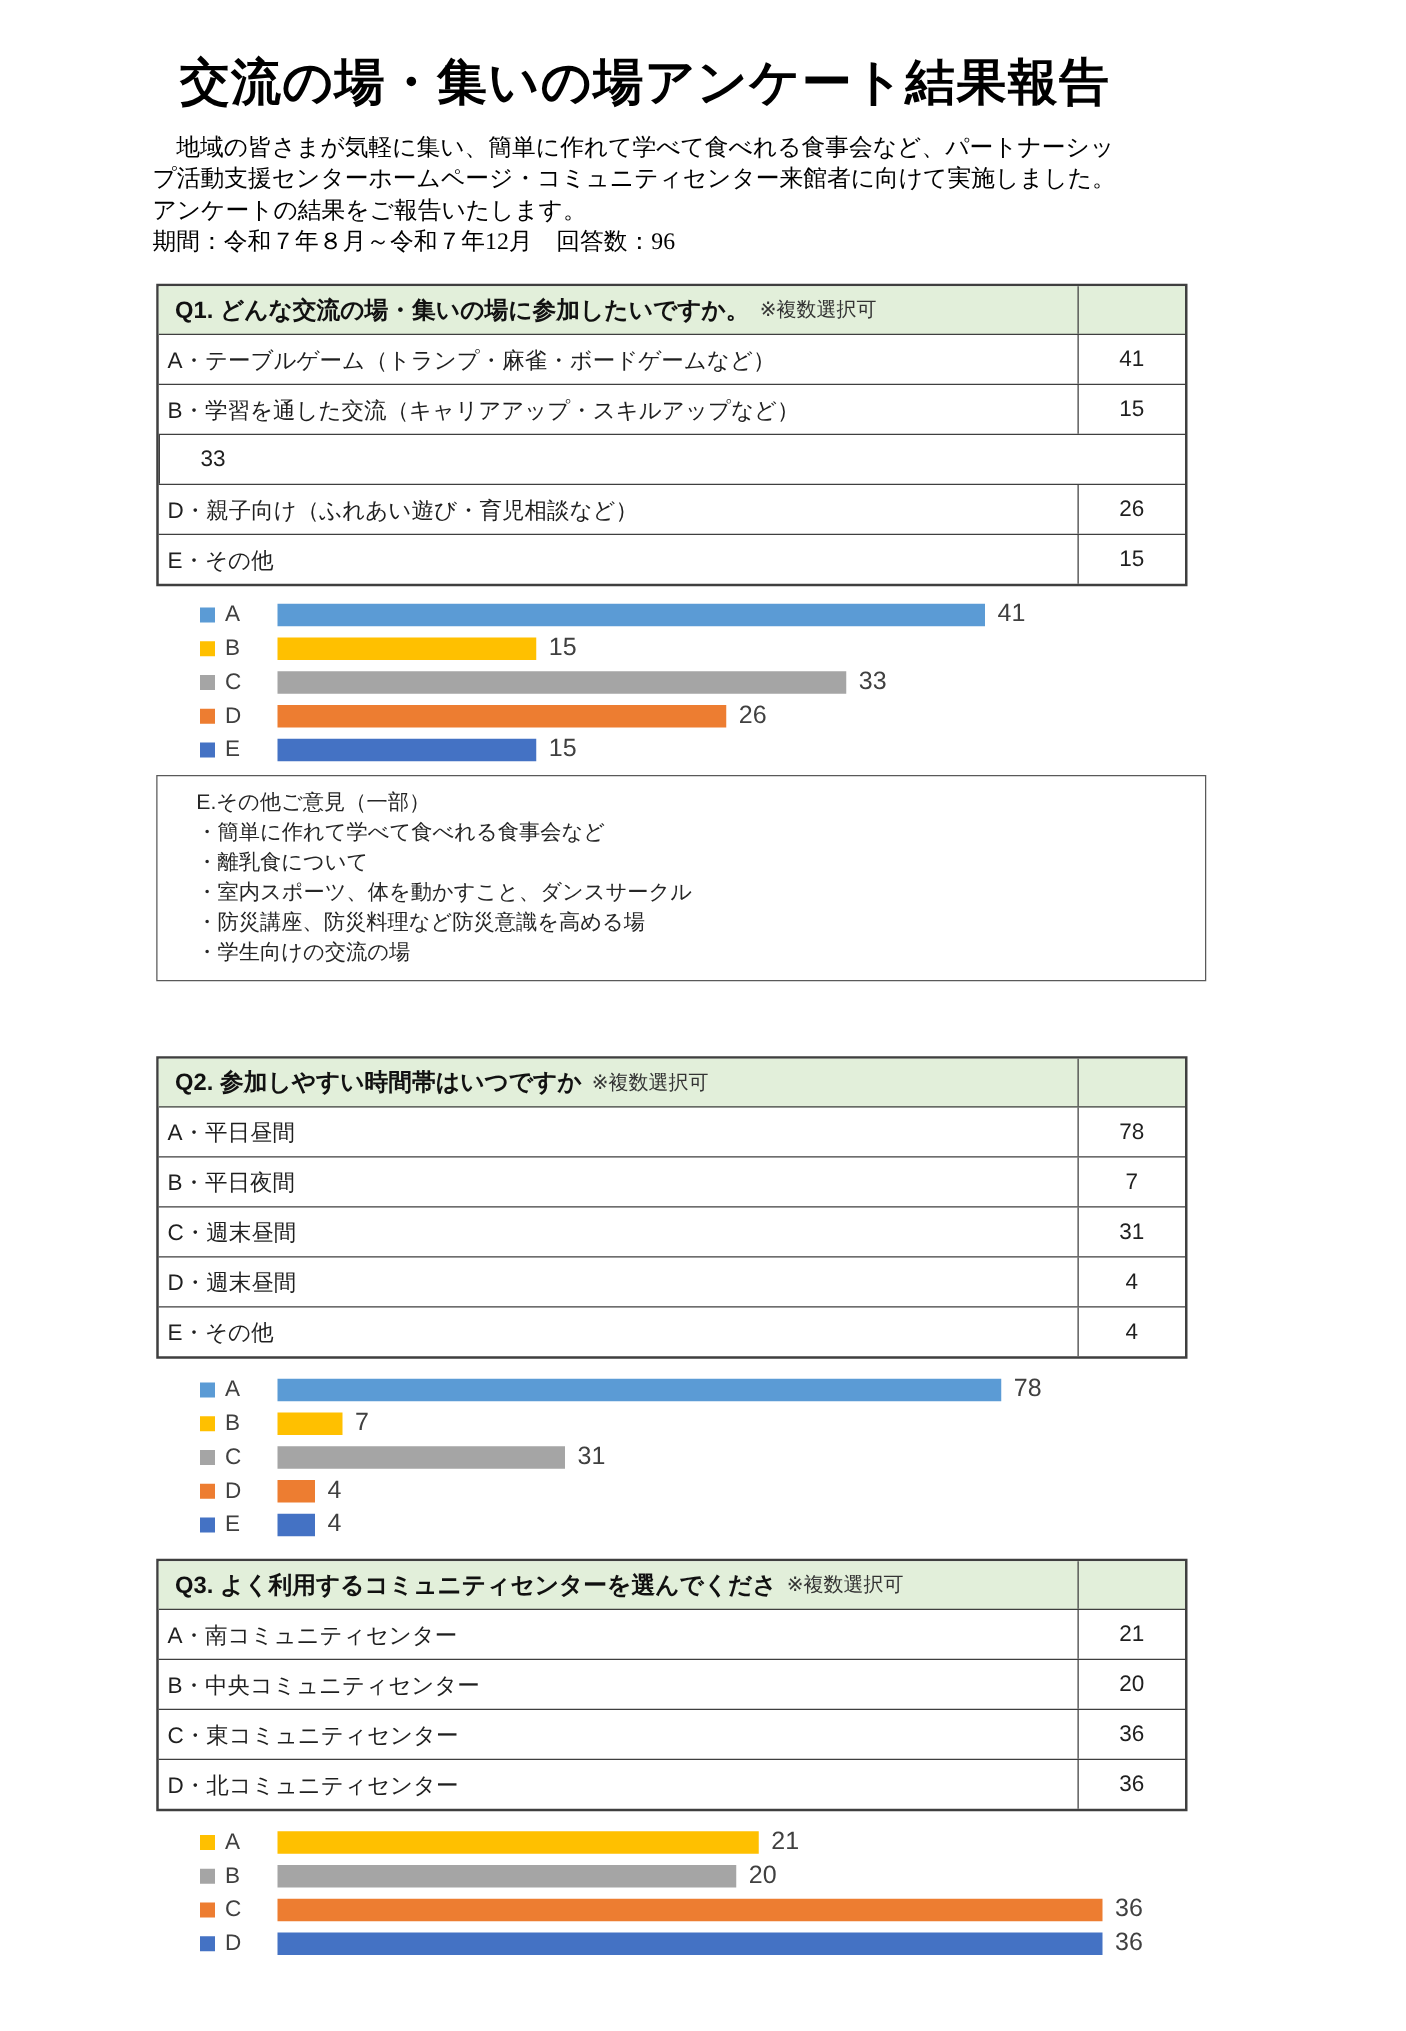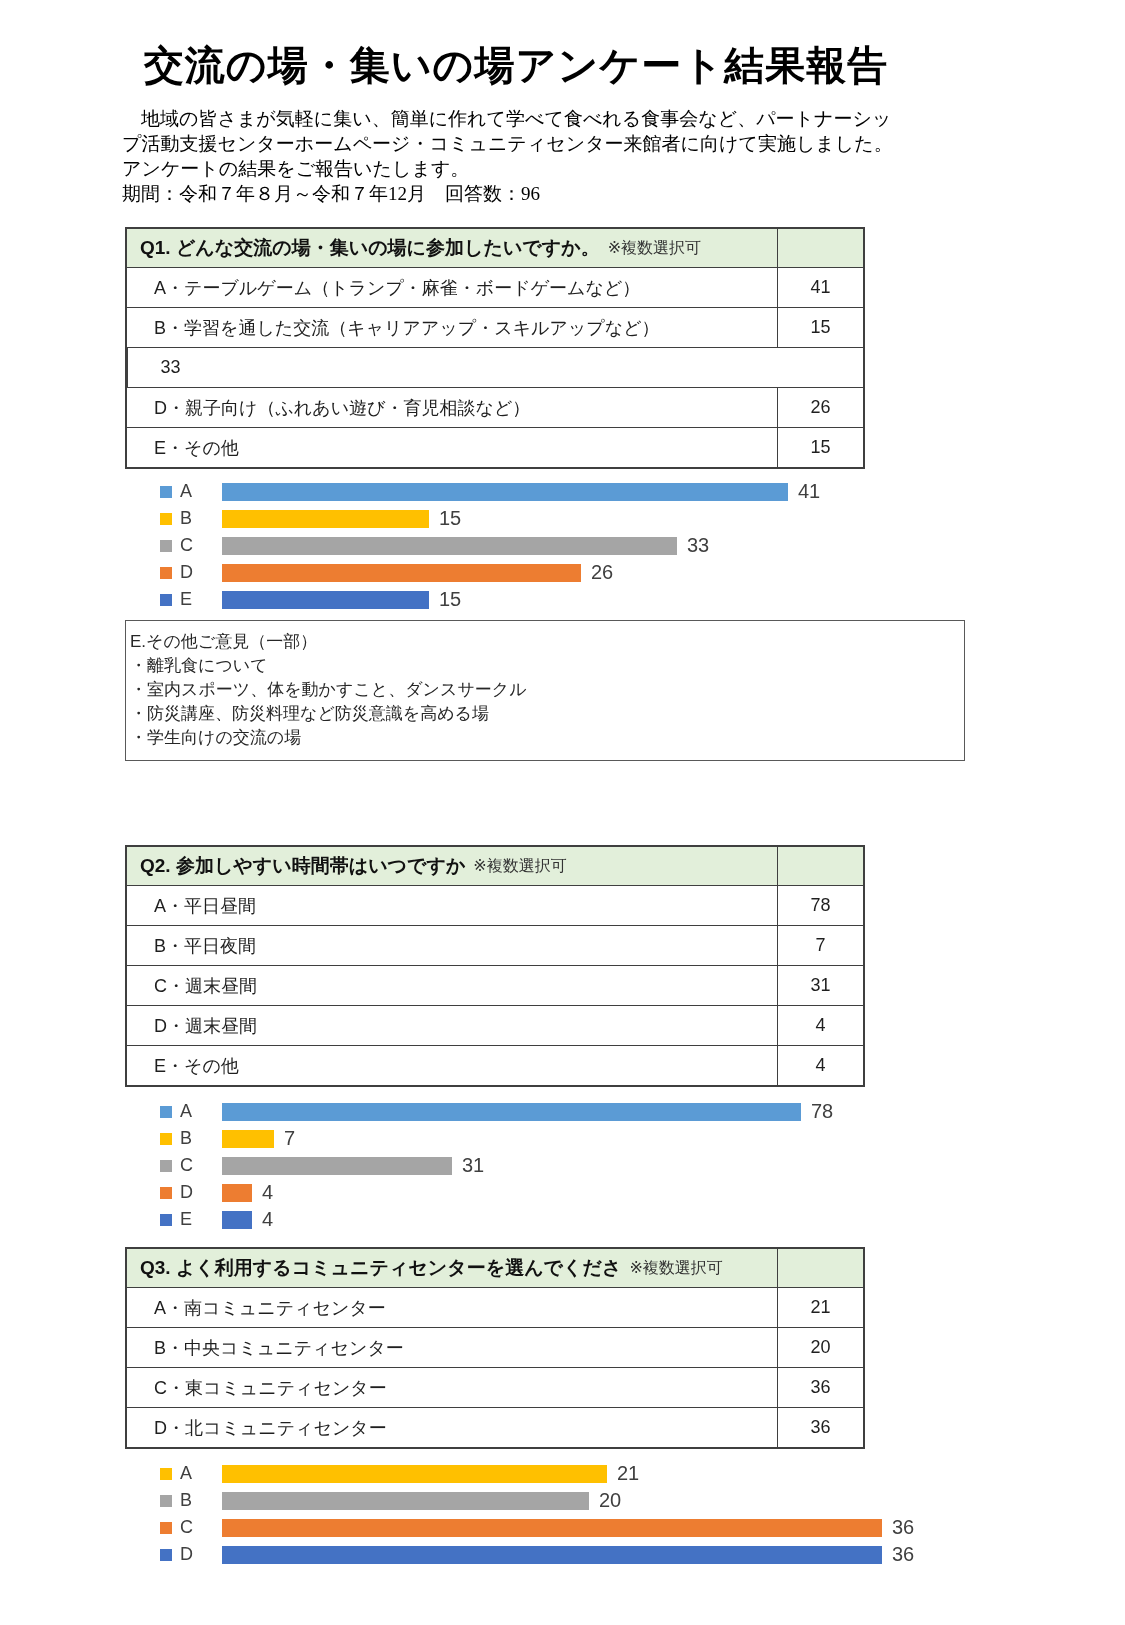--- a/index.html
+++ b/index.html
@@ -17,61 +17,61 @@
     letter-spacing:1px;
   }
   .intro{
     position:absolute;top:106px;left:122px;width:895px;
     font-family:"Liberation Serif","DejaVu Serif",serif;
     font-size:19px;line-height:25px;color:#000;
   }
   .intro div{white-space:pre;}
   
   .qtable{
-    position:absolute;left:125px;width:740px;
+    position:absolute;left:125px;width:825px;
     border:2px solid #3f3f3f;background:#fff;box-sizing:border-box;
   }
   .qtable .thead{
     display:flex;align-items:stretch;height:38px;
     background:#e2efda;border-bottom:1px solid #3f3f3f;
   }
   .qtable .hlabel{
     flex:1;display:flex;align-items:center;padding-left:13px;
     font-size:19px;font-weight:700;color:#111;
   }
   .qtable .hnote{
     font-size:16px;font-weight:400;color:#333;margin-left:8px;
   }
   .qtable .hcell{width:85px;border-left:1px solid #3f3f3f;}
   .qtable .trow{
     display:flex;align-items:stretch;height:39px;
     border-bottom:1px solid #3f3f3f;
   }
   .qtable .trow:last-child{border-bottom:none;}
   .qtable .tlabel{
-    flex:1;display:flex;align-items:center;padding-left:27px;
+    flex:1;display:flex;align-items:center;padding-left:7px;
     font-size:18px;color:#1f1f1f;
   }
   .qtable .tvalue{
     width:85px;border-left:1px solid #3f3f3f;
     display:flex;align-items:center;justify-content:center;
     font-size:18px;color:#1f1f1f;
   }
   
   .qchart{position:absolute;left:125px;width:871px;}
   .crow{display:flex;align-items:center;height:27px;}
   .swatch{width:12px;height:12px;margin-left:35px;flex:0 0 12px;}
   .clabel{width:30px;margin-left:8px;font-size:18px;color:#404040;flex:0 0 30px;}
   .cbar{height:18px;margin-left:12px;flex:0 0 auto;}
   .cval{margin-left:10px;font-size:20px;color:#404040;}
   
   .ebox{
     position:absolute;top:620px;left:125px;width:840px;
     border:1px solid #595959;box-sizing:border-box;
-    padding:9px 14px 10px 4px;
+    padding:9px 14px 10px 31px;
     font-size:17px;line-height:24px;color:#262626;background:#fff;
   }
 </style>
 </head>
 <body>
 
 <div class="page-title">交流の場・集いの場アンケート結果報告</div>
 
 <div class="intro">
   <div>　地域の皆さまが気軽に集い、簡単に作れて学べて食べれる食事会など、パートナーシッ</div>
@@ -134,20 +134,21 @@
       <div class="swatch" style="background: rgb(68, 114, 196);"></div>
       <div class="clabel">E</div>
       <div class="cbar" style="background: rgb(68, 114, 196); width: 207px;"></div>
       <div class="cval">15</div>
     </div>
   </div>
 
 <div class="ebox">
   <div>E.その他ご意見（一部）</div>
   <div>
+      <div>・簡単に作れて学べて食べれる食事会など</div>
       <div>・離乳食について</div>
       <div>・室内スポーツ、体を動かすこと、ダンスサークル</div>
       <div>・防災講座、防災料理など防災意識を高める場</div>
       <div>・学生向けの交流の場</div>
     </div>
 </div>
 
 <div class="qtable" style="top:845px;">
     <div class="thead">
       <div class="hlabel">Q2. 参加しやすい時間帯はいつですか<span class="hnote">※複数選択可</span></div>

